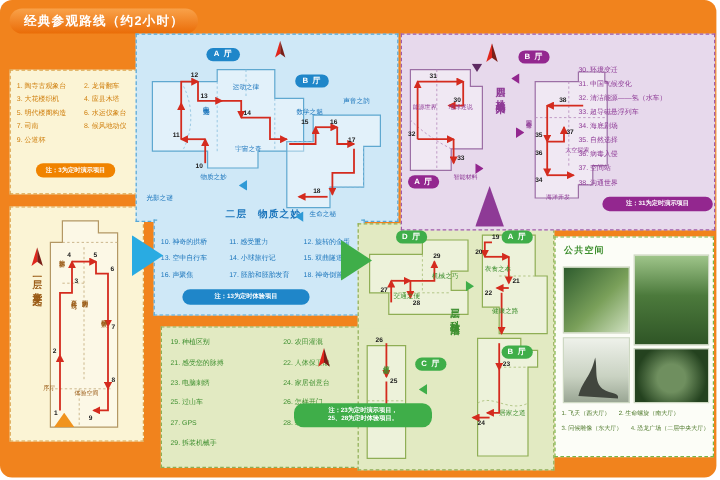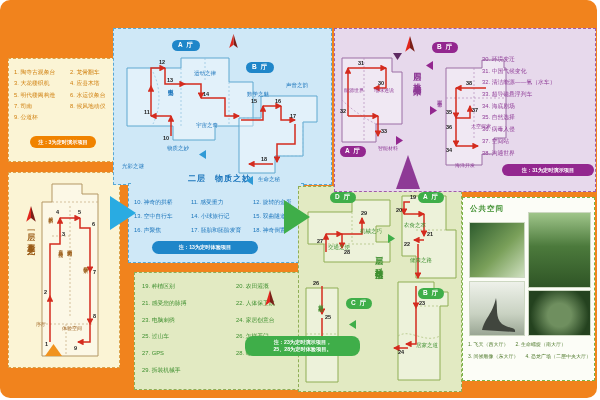--- a/index.html
+++ b/index.html
@@ -59,20 +59,23 @@
   .ph3{background:linear-gradient(180deg,#eef1ea,#c9d2c2 60%,#9aa694);}
   .ph4{background:radial-gradient(circle at 50% 55%,#6f8f5f 0 30%,#24421f 75%);}
   .caption-row{position:absolute;display:flex;gap:7px;font-size:5px;color:#4f7a2c;z-index:7;white-space:nowrap;}
 </style>
 </head>
 <body>
 
 <div class="page">
   <div class="card"></div>
 
+  <div class="banner">
+    <span>经典参观路线（约2小时）</span>
+  </div>
 
   <div class="panel p-f1" style="left:8px;top:58px;width:112px;height:104px"></div>
   <ul class="legend lg-f1">
 
   <li>1. 陶寺古观象台</li>
       <li>2. 龙骨翻车</li>
       <li>3. 大花楼织机</li>
       <li>4. 应县木塔</li>
       <li>5. 明代楼阁构造</li>
       <li>6. 水运仪象台</li>

